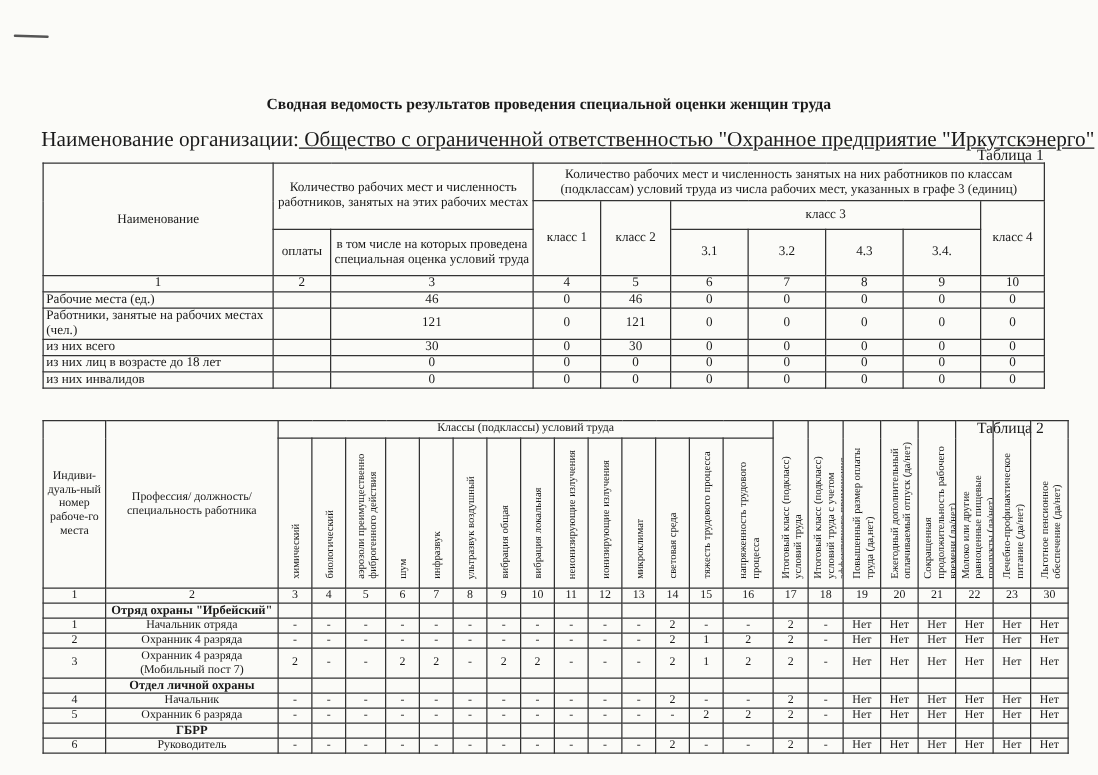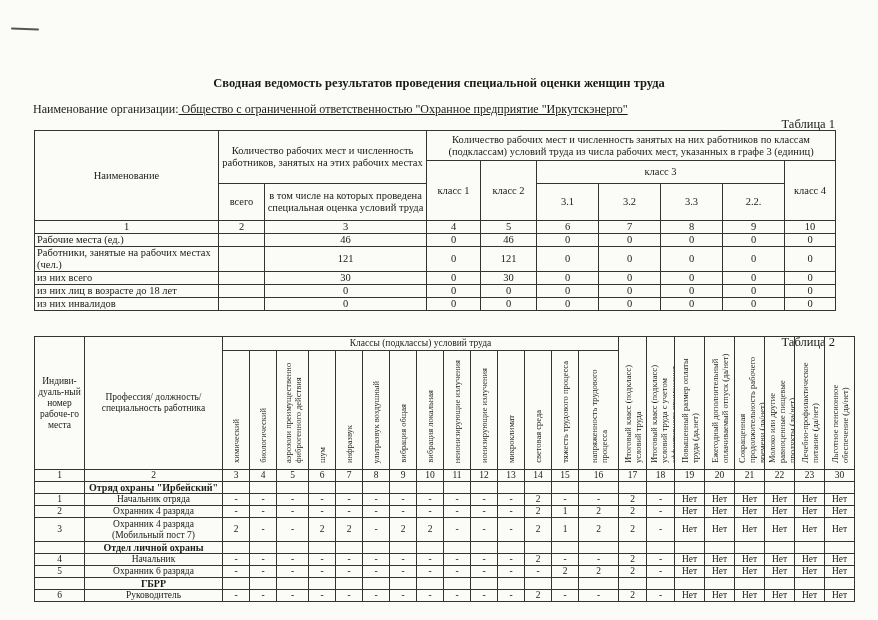--- a/index.html
+++ b/index.html
@@ -4,21 +4,21 @@
 <style>
   html, body { margin:0; padding:0; }
   body {
     width:878px; height:620px; overflow:hidden; position:relative;
     background:#fbfbf8;
     font-family:"Liberation Serif", "DejaVu Serif", serif;
     color:#1a1a1a;
   }
   .pen-mark { position:absolute; left:11px; top:28px; width:28px; height:2px; background:#555; transform:rotate(2deg); border-radius:1px; }
   .doc-title { position:absolute; left:0; width:878px; top:76px; text-align:center; font-weight:bold; font-size:12.5px; }
-  .org-line { position:absolute; left:33px; top:102px; font-size:12px; }
+  .org-line { position:absolute; left:33px; top:102px; font-size:17px; }
   .org-line .org-name { text-decoration:underline; }
   .table-caption { position:absolute; right:43px; font-size:12.5px; }
   table { border-collapse:collapse; position:absolute; table-layout:fixed; }
   td, th { border:1px solid #333; padding:0 2px; font-weight:normal; text-align:center; vertical-align:middle; overflow:hidden; }
   #t1 { left:34px; top:130px; width:801px; font-size:10.5px; }
   #t1 td, #t1 th { line-height:12px; }
   #t1 td.left { text-align:left; }
   #t2 { left:34px; top:336px; width:801px; font-size:9.5px; }
   #t2 td, #t2 th { line-height:11px; }
   .vert { writing-mode:vertical-rl; transform:rotate(180deg); text-align:left; font-size:8.5px; line-height:10px; white-space:normal; display:inline-block; max-height:112px; }
@@ -55,26 +55,26 @@
     <th colspan="2" rowspan="2">Количество рабочих мест и численность работников, занятых на этих рабочих местах</th>
     <th colspan="7">Количество рабочих мест и численность занятых на них работников по классам (подклассам) условий труда из числа рабочих мест, указанных в графе 3 (единиц)</th>
   </tr>
   <tr style="height:23px">
     <th rowspan="2">класс 1</th>
     <th rowspan="2">класс 2</th>
     <th colspan="4">класс 3</th>
     <th rowspan="2">класс 4</th>
   </tr>
   <tr style="height:37px">
-    <th>всего</th>
+    <th>оплаты</th>
     <th>в том числе на которых проведена специальная оценка условий труда</th>
     <th>3.1</th>
     <th>3.2</th>
-    <th>3.3</th>
-    <th>2.2.</th>
+    <th>4.3</th>
+    <th>3.4.</th>
   </tr>
   <tr id="t1-colnums" style="height:11px">
         <td>1</td>
         <td>2</td>
         <td>3</td>
         <td>4</td>
         <td>5</td>
         <td>6</td>
         <td>7</td>
         <td>8</td>

